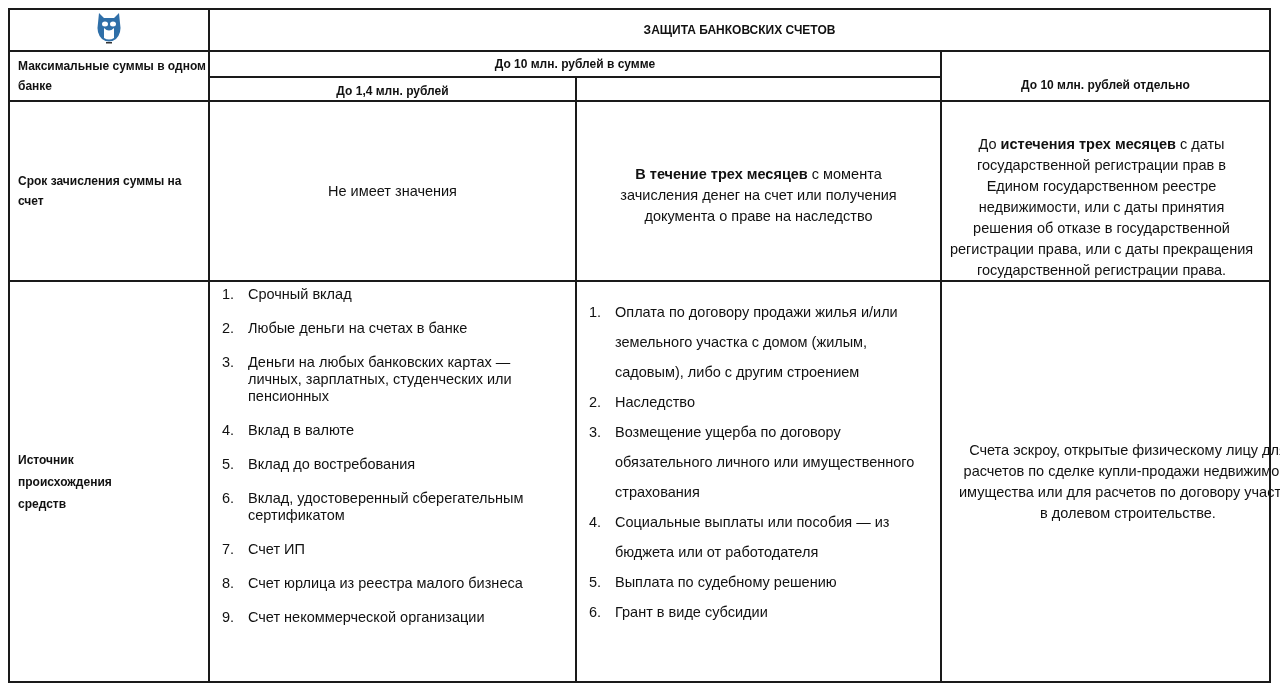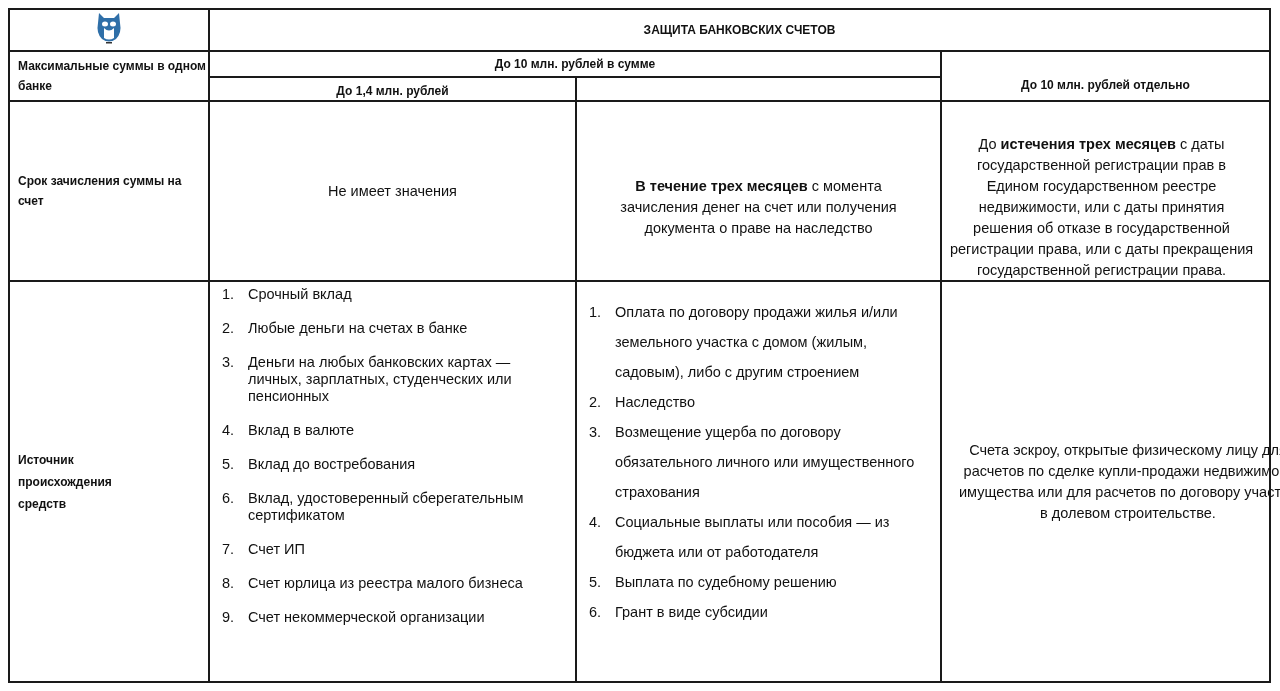--- a/index.html
+++ b/index.html
@@ -58,21 +58,21 @@
   <div class="cell center bold t15" style="left:932px;top:42px;width:329px;height:68px;">
     <span>До 10 млн. рублей отдельно</span>
   </div>
 
   <div class="cell lefttxt bold t15" style="left:0;top:92px;width:200px;height:180px;">
     <span style="width:170px;">Срок зачисления суммы на счет</span>
   </div>
   <div class="cell center t14" style="left:200px;top:92px;width:367px;height:180px;">
     <span>Не имеет значения</span>
   </div>
-  <div class="cell center t14" style="left:567px;top:108px;width:365px;height:180px;padding:0 22px;">
+  <div class="cell center t14" style="left:567px;top:96px;width:365px;height:180px;padding:0 22px;">
     <span><b>В течение трех месяцев</b><span> с момента зачисления денег на счет или получения документа о праве на наследство</span></span>
   </div>
   <div class="cell center t14" style="left:928px;top:92px;width:329px;height:212px;padding:0 12px;">
     <span><span>До </span><b>истечения трех месяцев</b><span> с даты государственной регистрации прав в Едином государственном реестре недвижимости, или с даты принятия решения об отказе в государственной регистрации права, или с даты прекращения государственной регистрации права.</span></span>
   </div>
 
   <div class="cell lefttxt bold t15" style="left:0;top:272px;width:216px;height:401px;">
     <span style="width:140px;line-height:22px;">Источник происхождения средств</span>
   </div>
   <div class="cell list1" style="left:200px;top:272px;width:367px;height:401px;padding:5px 8px 0 13px;">

